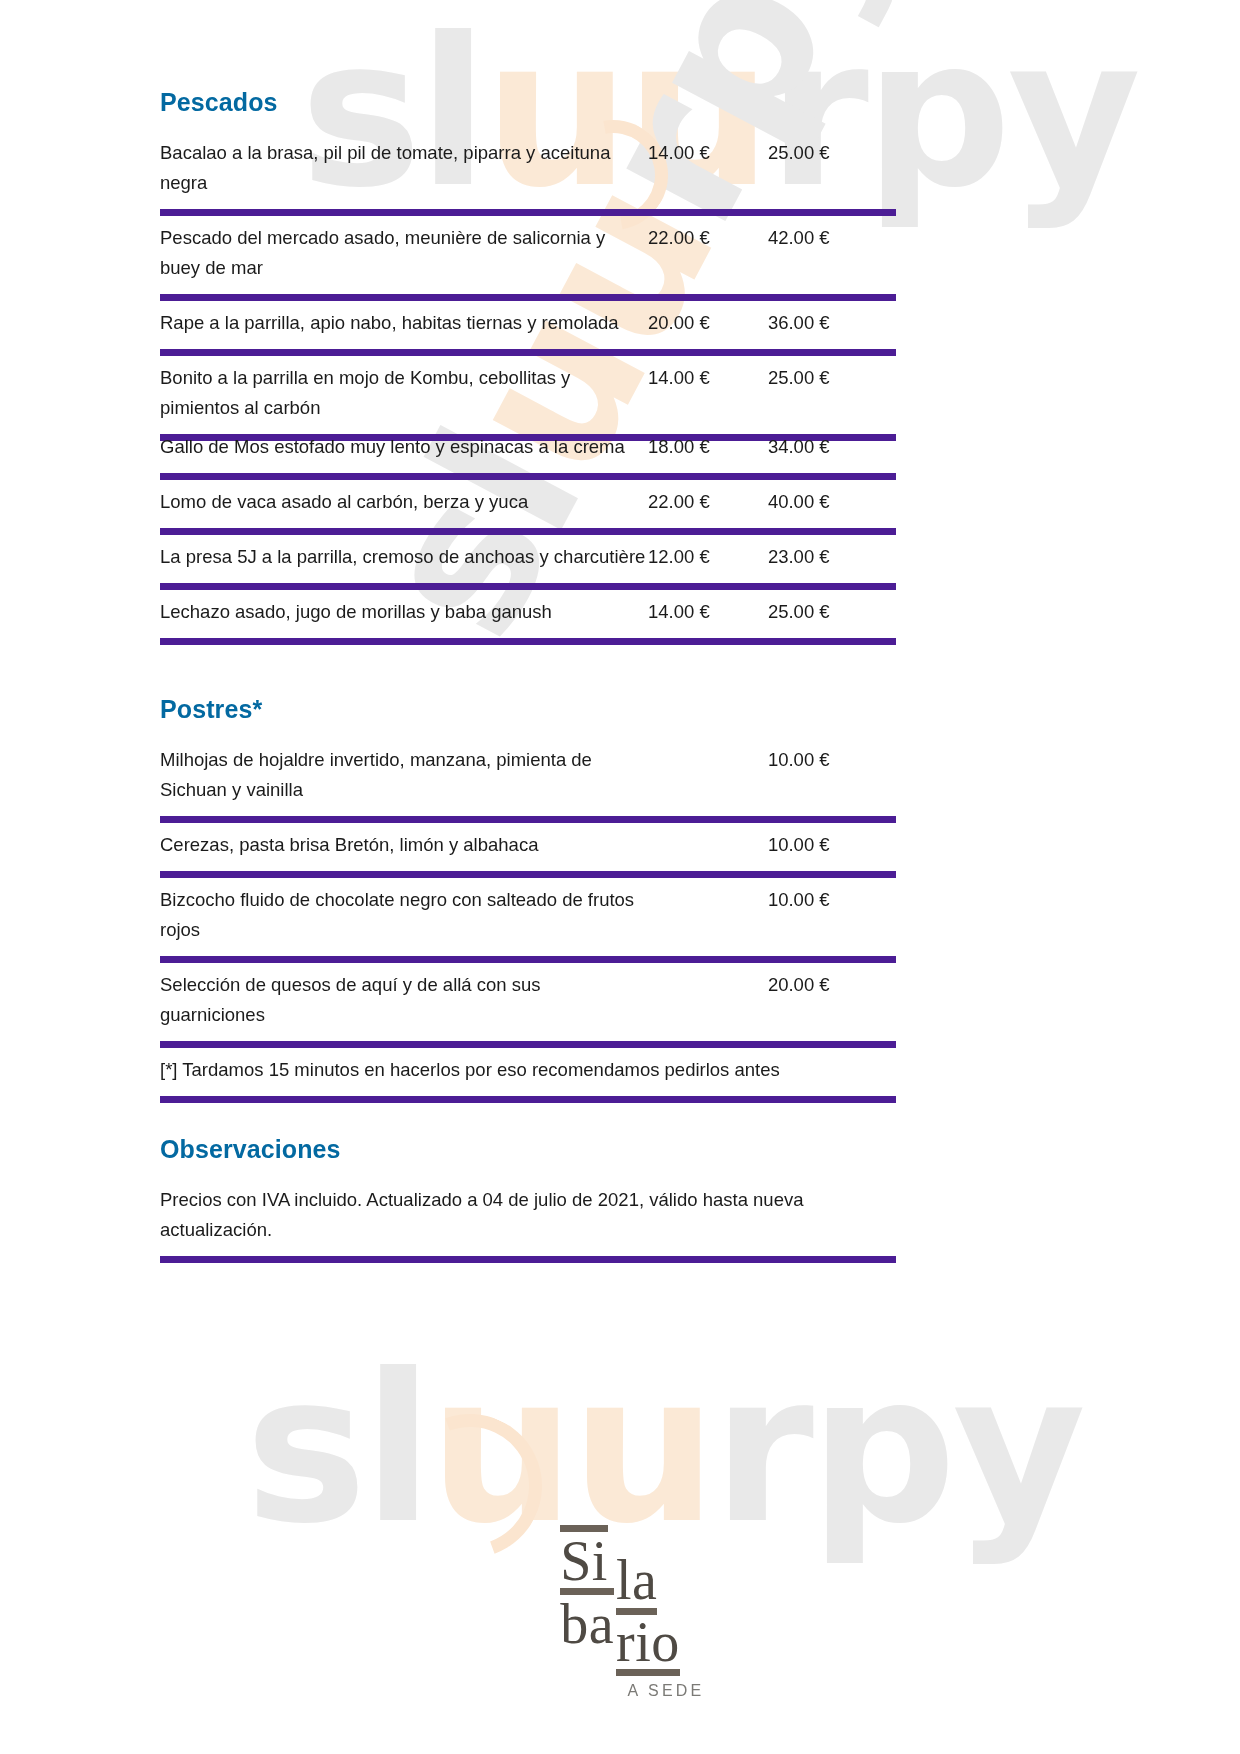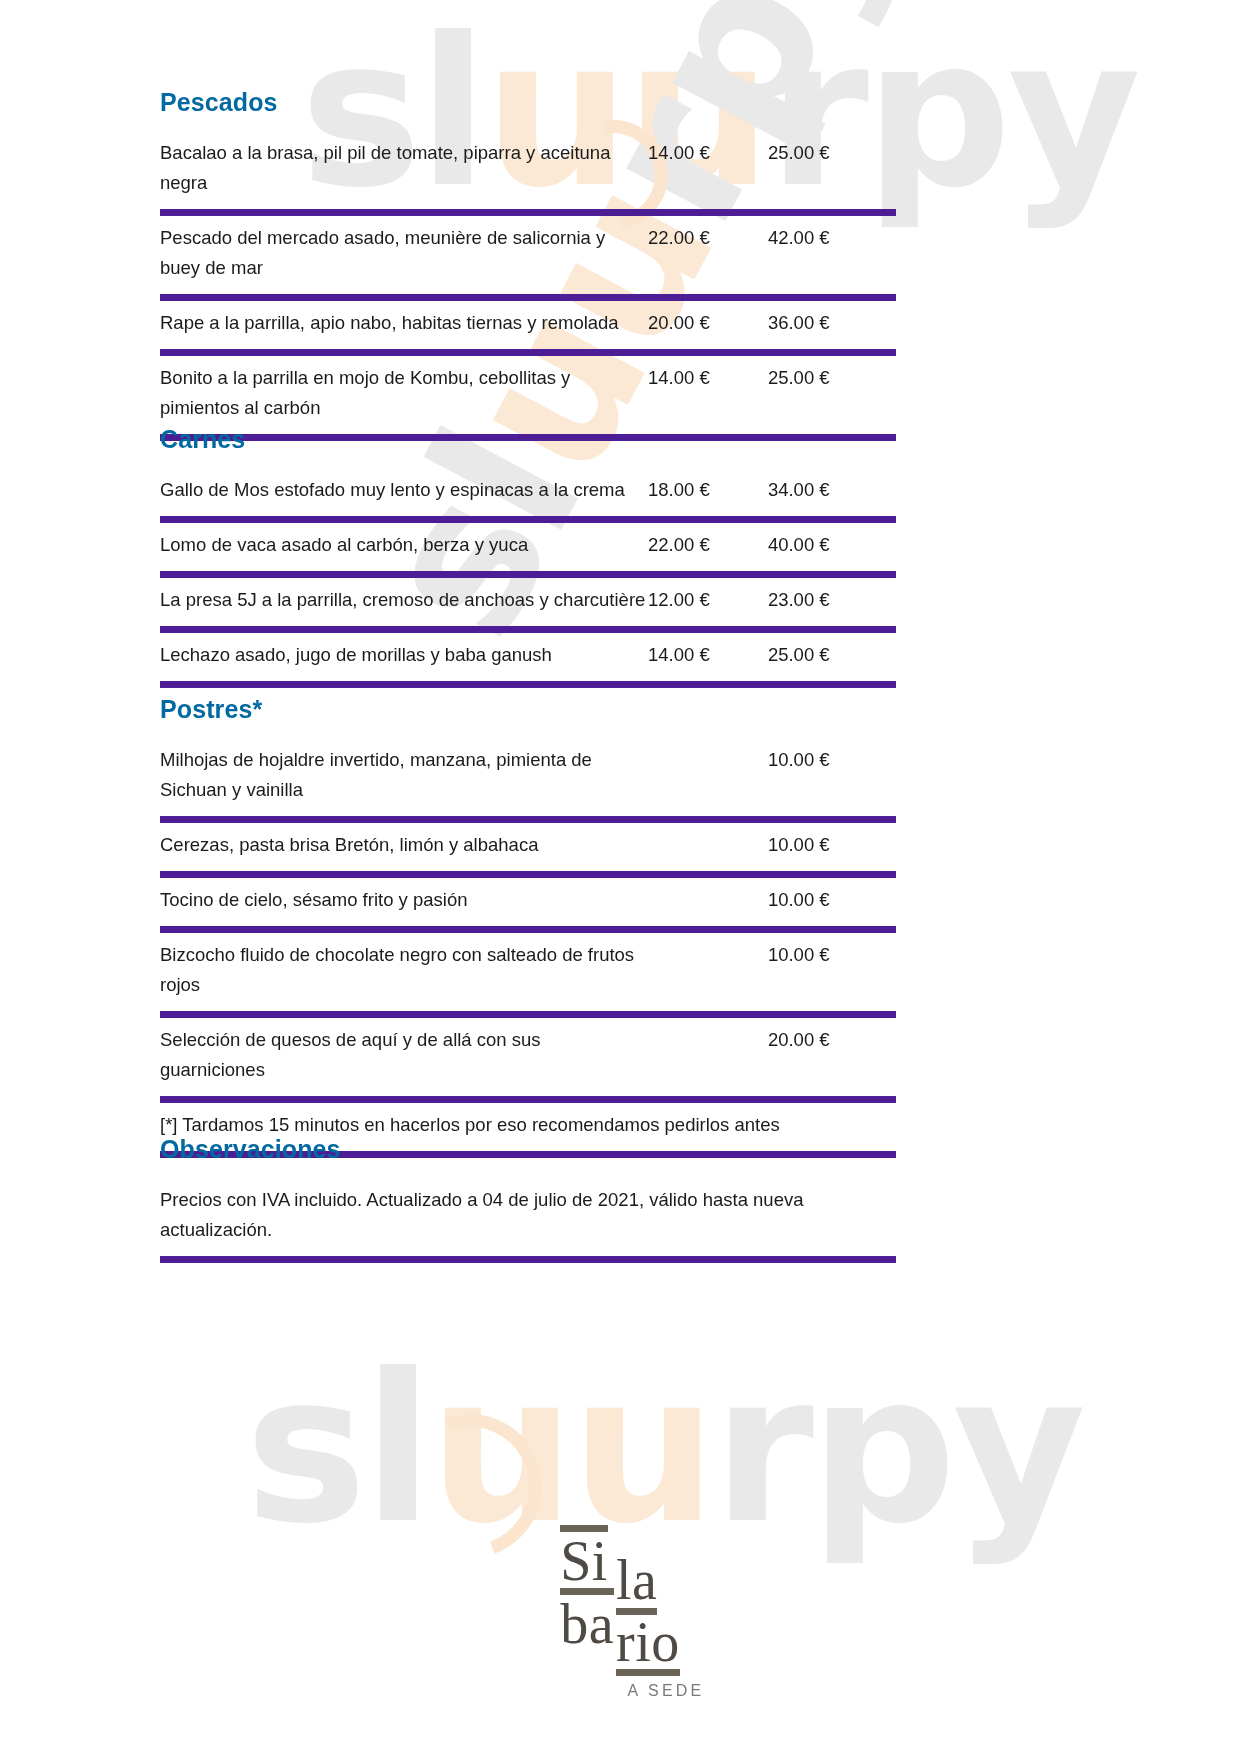--- a/index.html
+++ b/index.html
@@ -191,21 +191,20 @@
         <tr>
           <td class="dish">Bonito a la parrilla en mojo de Kombu, cebollitas y pimientos al carbón</td>
           <td class="price">14.00 €</td>
           <td class="price-2">25.00 €</td>
         </tr>
       </tbody>
     </table>
   </div>
 
   <div class="section" style="top:425px">
-    <h2 class="section-title">Carnes</h2>
     <table class="menu-table">
       <tbody>
         <tr>
           <td class="dish">Gallo de Mos estofado muy lento y espinacas a la crema</td>
           <td class="price">18.00 €</td>
           <td class="price-2">34.00 €</td>
         </tr>
         <tr>
           <td class="dish">Lomo de vaca asado al carbón, berza y yuca</td>
           <td class="price">22.00 €</td>
@@ -229,25 +228,20 @@
     <h2 class="section-title">Postres*</h2>
     <table class="menu-table">
       <tbody>
         <tr>
           <td class="dish">Milhojas de hojaldre invertido, manzana, pimienta de Sichuan y vainilla</td>
           <td class="price"></td>
           <td class="price-2">10.00 €</td>
         </tr>
         <tr>
           <td class="dish">Cerezas, pasta brisa Bretón, limón y albahaca</td>
-          <td class="price"></td>
-          <td class="price-2">10.00 €</td>
-        </tr>
-        <tr>
-          <td class="dish">Tocino de cielo, sésamo frito y pasión</td>
           <td class="price"></td>
           <td class="price-2">10.00 €</td>
         </tr>
         <tr>
           <td class="dish">Bizcocho fluido de chocolate negro con salteado de frutos rojos</td>
           <td class="price"></td>
           <td class="price-2">10.00 €</td>
         </tr>
         <tr>
           <td class="dish">Selección de quesos de aquí y de allá con sus guarniciones</td>

